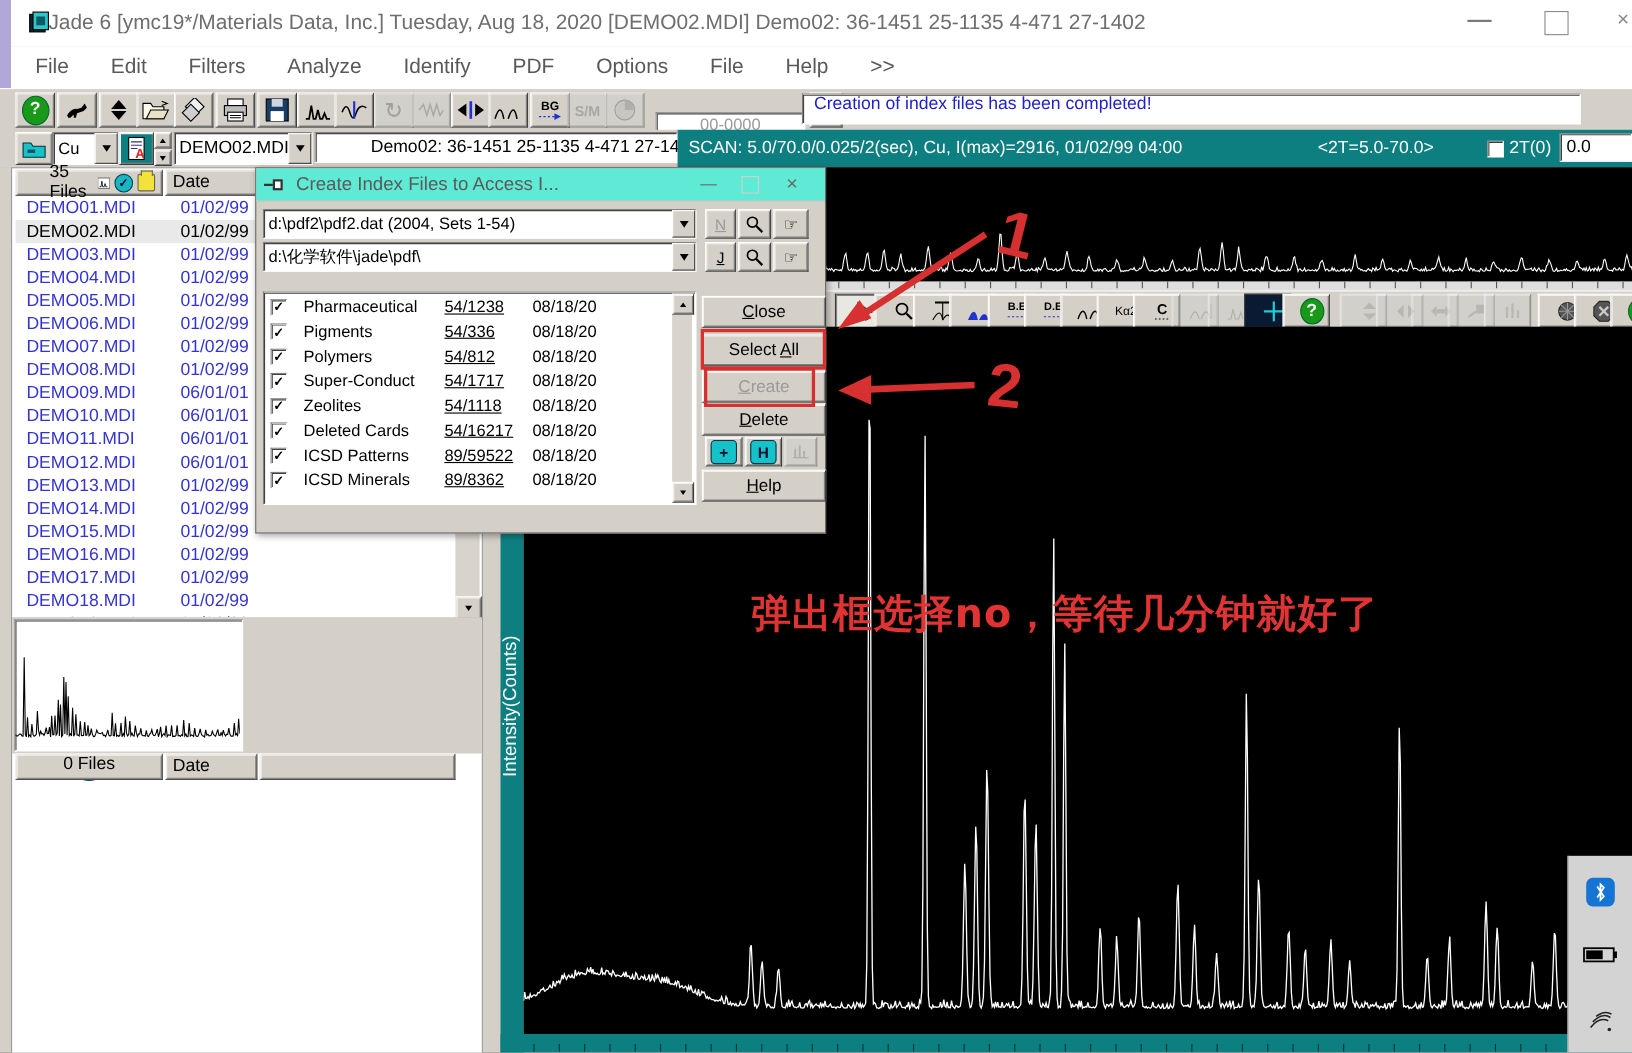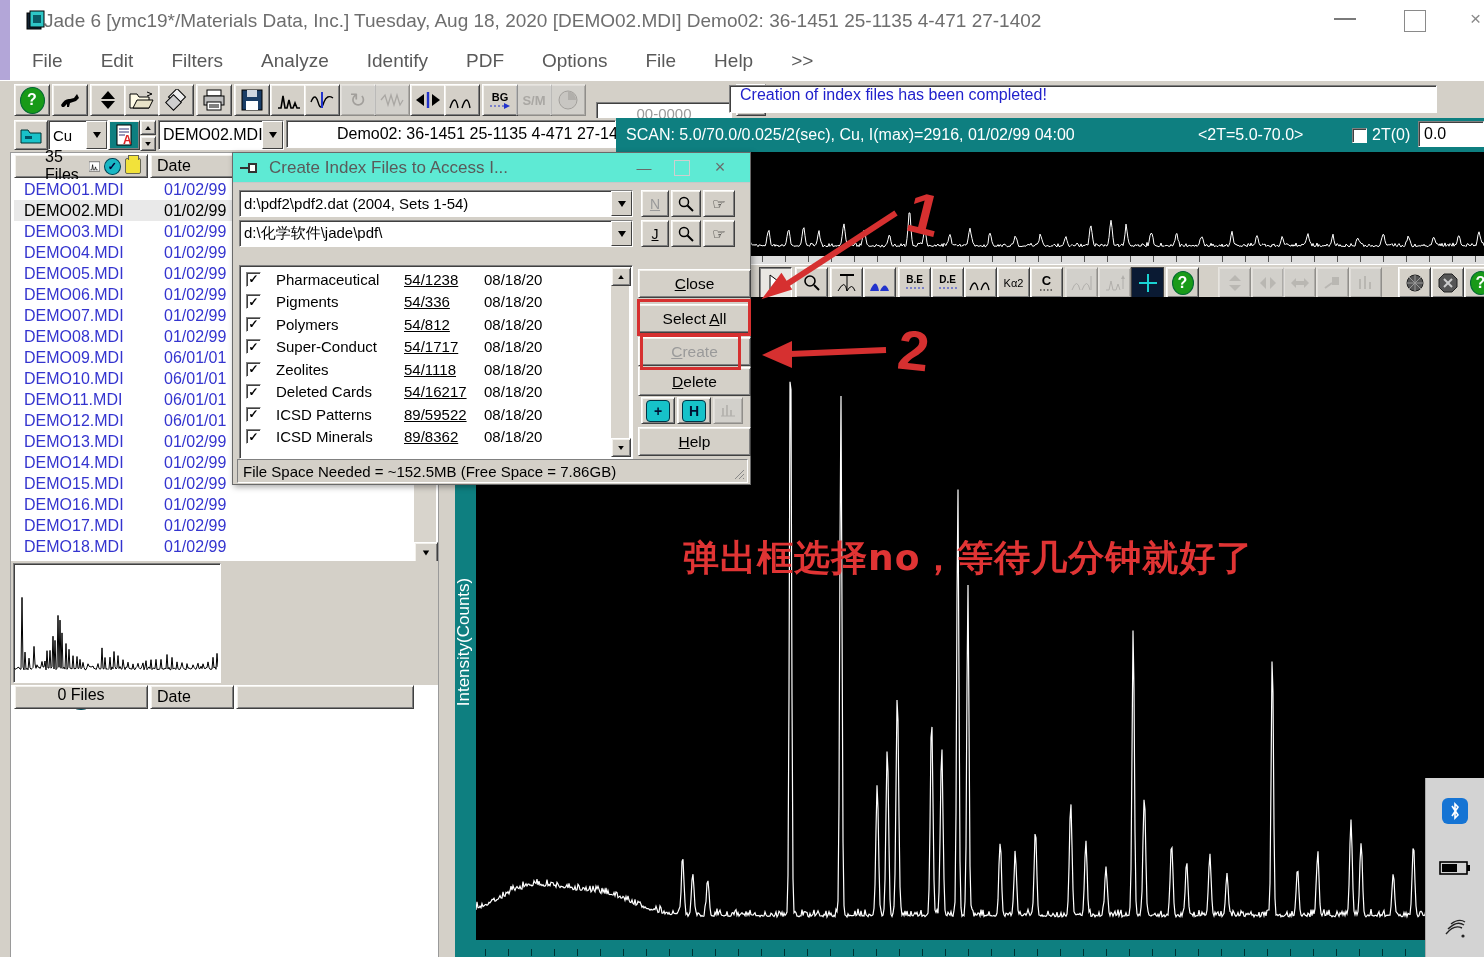--- a/index.html
+++ b/index.html
@@ -6,21 +6,21 @@
   #root{position:relative;width:1484px;height:957px;overflow:hidden;background:#d4d0c8;
         font-family:"Liberation Sans",sans-serif;color:#000;}
   .abs{position:absolute;}
   .raised{background:#d4d0c8;border:1px solid;border-color:#ffffff #404040 #404040 #ffffff;
           box-shadow:inset 1px 1px 0 #f3f1ec, inset -1px -1px 0 #808080;}
   .sunken{background:#fff;border:1px solid;border-color:#808080 #ffffff #ffffff #808080;
           box-shadow:inset 1px 1px 0 #404040;}
   .pressed{background:#e9e7e2;border:1px solid;border-color:#404040 #ffffff #ffffff #404040;
           box-shadow:inset 1px 1px 0 #808080;}
   .tbtn{display:flex;align-items:center;justify-content:center;width:34px;height:30px;cursor:pointer;}
-  .ptbtn{display:flex;align-items:center;justify-content:center;width:31px;height:29px;cursor:pointer;}
+  .ptbtn{display:flex;align-items:center;justify-content:center;width:31px;height:29px;cursor:pointer;padding-left:10px;}
   .dis{opacity:.45;filter:grayscale(1);}
   .titlebar{background:#fff;display:flex;align-items:center;}
   .title-text{color:#6e6e6e;font-size:19px;margin-left:10px;white-space:nowrap;}
   .menubar{background:#fff;display:flex;align-items:center;gap:38px;padding-left:22px;}
   .menu-item{color:#595959;font-size:19px;cursor:pointer;}
   .help-ball{display:inline-flex;align-items:center;justify-content:center;width:23px;height:25px;
     background:#189a18;border:1px solid #063;border-radius:50%;color:#fff;font-weight:bold;font-size:16px;}
   .combo{display:flex;align-items:center;background:#fff;border:1px solid;border-color:#808080 #fff #fff #808080;
          box-shadow:inset 1px 1px 0 #404040;font-size:15px;}
   .combo .val{flex:1;padding:2px 4px;white-space:nowrap;overflow:hidden;}
@@ -777,28 +777,20 @@
           <line x1="3" y1="12" x2="3" y2="4" stroke="#888" stroke-width="1.6"></line>
           <line x1="7" y1="12" x2="7" y2="1" stroke="#888" stroke-width="1.6"></line>
           <line x1="11" y1="12" x2="11" y2="6" stroke="#888" stroke-width="1.6"></line>
           <line x1="1" y1="12" x2="15" y2="12" stroke="#888"></line>
         </svg>
     </div>
     <div class="abs dlg-btn raised" style="left:405px;top:274px;width:111px;">
       <span><span class="u">H</span><span>elp</span></span>
     </div>
 
-    <div class="abs" style="left:4px;top:306px;width:509px;height:22px;background:#d4d0c8;border:1px solid;border-color:#808080 #fff #fff #808080;display:flex;align-items:center;">
-      <span style="font-size:15px;padding-left:5px;white-space:nowrap;">File Space Needed = ~152.5MB (Free Space = 7.86GB)</span>
-      <svg class="abs" style="right:2px;bottom:2px;" width="14" height="14" viewBox="0 0 14 14">
-          <line x1="4" y1="13" x2="13" y2="4" stroke="#888"></line>
-          <line x1="8" y1="13" x2="13" y2="8" stroke="#888"></line>
-          <line x1="12" y1="13" x2="13" y2="12" stroke="#888"></line>
-        </svg>
-    </div>
   </div>
 
   <div class="abs" style="left:1425px;top:778px;width:59px;height:179px;background:#d3d3d3;border-left:1px solid #aaa;z-index:60;">
     <div class="abs" style="left:16px;top:20px;width:26px;height:26px;background:#1574d4;border-radius:6px;display:flex;align-items:center;justify-content:center;">
       <svg width="12" height="18" viewBox="0 0 12 18">
           <path d="M3,4 L9,13 L6,16 L6,2 L9,5 L3,14" fill="none" stroke="#fff" stroke-width="1.6"></path>
         </svg>
     </div>
     <div class="abs" style="left:13px;top:82px;">
       <svg width="32" height="16" viewBox="0 0 32 16">

